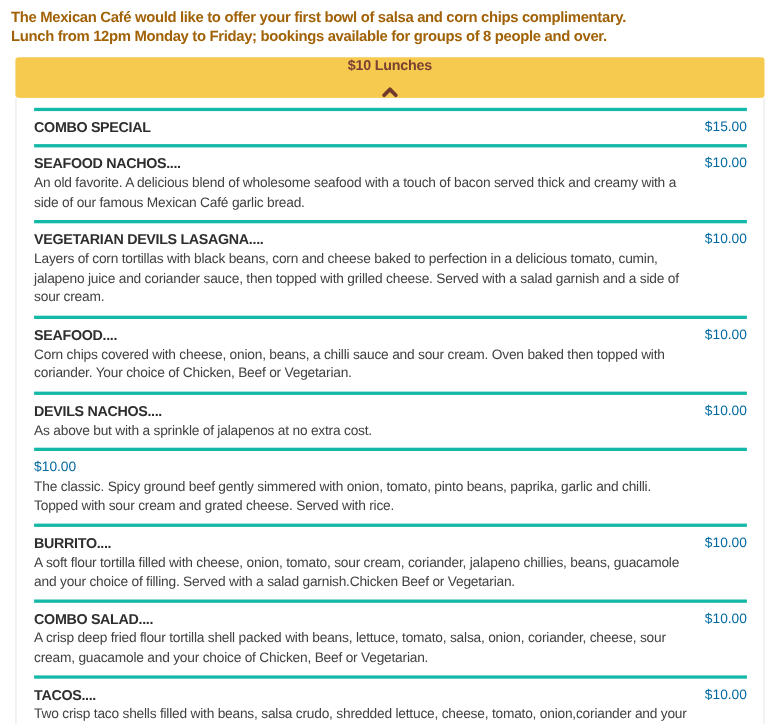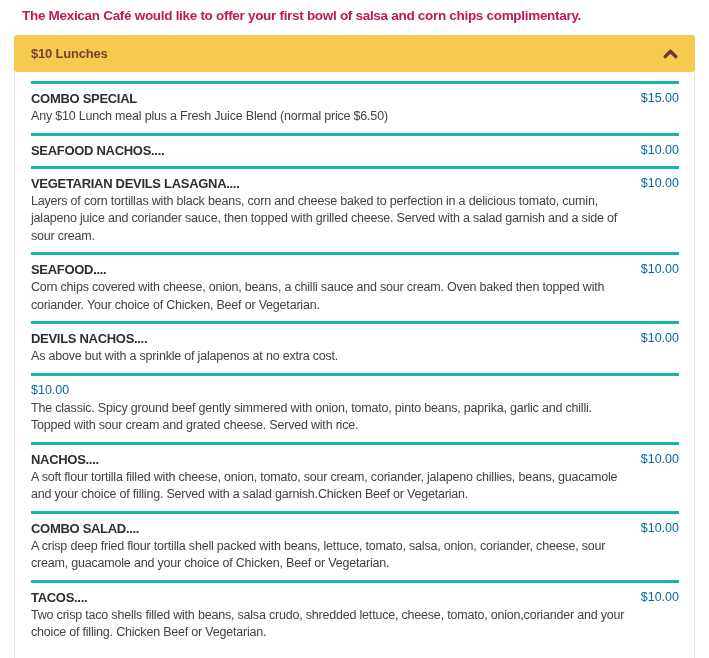--- a/index.html
+++ b/index.html
@@ -6,38 +6,39 @@
   html, body {
     width: 709px;
     height: 658px;
     overflow: hidden;
     background: #ffffff;
     font-family: "Liberation Sans", "DejaVu Sans", sans-serif;
   }
   .page { width: 709px; height: 658px; }
 
   .intro {
-    padding: 7px 20px 0 22px;
+    padding: 7px 20px 0 10px;
     font-size: 13.5px;
     font-weight: 700;
     letter-spacing: -0.3px;
     line-height: 17px;
-    color: #be185d;
+    color: #a16207;
   }
 
   .accordion-header {
     margin: 11px 14px 0 14px;
     height: 37px;
     background: #f6c94f;
     border-radius: 3px;
     display: flex;
     align-items: center;
     justify-content: space-between;
     padding: 0 17px;
     cursor: pointer;
+    flex-direction: column;
   }
   .accordion-title {
     font-size: 13px;
     font-weight: 700;
     letter-spacing: -0.2px;
     color: #7a4033;
   }
   .chevron { display: flex; align-items: center; }
 
   .menu-panel {
@@ -83,46 +84,47 @@
     max-width: 600px;
   }
 </style>
 </head>
 <body>
 
 <div class="page">
 
   <p class="intro">
     <span>The Mexican Café would like to offer your first bowl of salsa and corn chips complimentary.</span><br>
+    <span>Lunch from 12pm Monday to Friday; bookings available for groups of 8 people and over.</span>
   </p>
 
   <div class="accordion-header">
     <span class="accordion-title">$10 Lunches</span>
     <span class="chevron">
       <svg width="15" height="11" viewBox="0 0 15 11" aria-hidden="true">
         <path d="M2.2 8.6 L7.5 3.2 L12.8 8.6" stroke="#6f3a2b" stroke-width="3.4" fill="none" stroke-linecap="round" stroke-linejoin="round"></path>
       </svg>
     </span>
   </div>
 
   <div class="menu-panel">
     <ul class="menu-list" id="menu-list">
   <li class="menu-item">
     <div class="item-row">
       <span class="item-name">COMBO SPECIAL</span>
       <span class="item-price">$15.00</span>
     </div>
-    <div class="item-desc">Any $10 Lunch meal plus a Fresh Juice Blend (normal price $6.50)</div>
   </li>
 
   <li class="menu-item">
     <div class="item-row">
       <span class="item-name">SEAFOOD NACHOS....</span>
       <span class="item-price">$10.00</span>
     </div>
+    <div class="item-desc">An old favorite. A delicious blend of wholesome seafood with a touch of bacon served thick and creamy with a side of our famous Mexican Café garlic bread.</div>
   </li>
 
   <li class="menu-item">
     <div class="item-row">
       <span class="item-name">VEGETARIAN DEVILS LASAGNA....</span>
       <span class="item-price">$10.00</span>
     </div>
     <div class="item-desc">Layers of corn tortillas with black beans, corn and cheese baked to perfection in a delicious tomato, cumin, jalapeno juice and coriander sauce, then topped with grilled cheese. Served with a salad garnish and a side of sour cream.</div>
   </li>
 
@@ -144,21 +146,21 @@
 
   <li class="menu-item">
     <div class="item-row">
       <span class="item-price">$10.00</span>
     </div>
     <div class="item-desc">The classic. Spicy ground beef gently simmered with onion, tomato, pinto beans, paprika, garlic and chilli. Topped with sour cream and grated cheese. Served with rice.</div>
   </li>
 
   <li class="menu-item">
     <div class="item-row">
-      <span class="item-name">NACHOS....</span>
+      <span class="item-name">BURRITO....</span>
       <span class="item-price">$10.00</span>
     </div>
     <div class="item-desc">A soft flour tortilla filled with cheese, onion, tomato, sour cream, coriander, jalapeno chillies, beans, guacamole and your choice of filling. Served with a salad garnish.Chicken Beef or Vegetarian.</div>
   </li>
 
   <li class="menu-item">
     <div class="item-row">
       <span class="item-name">COMBO SALAD....</span>
       <span class="item-price">$10.00</span>
     </div>

